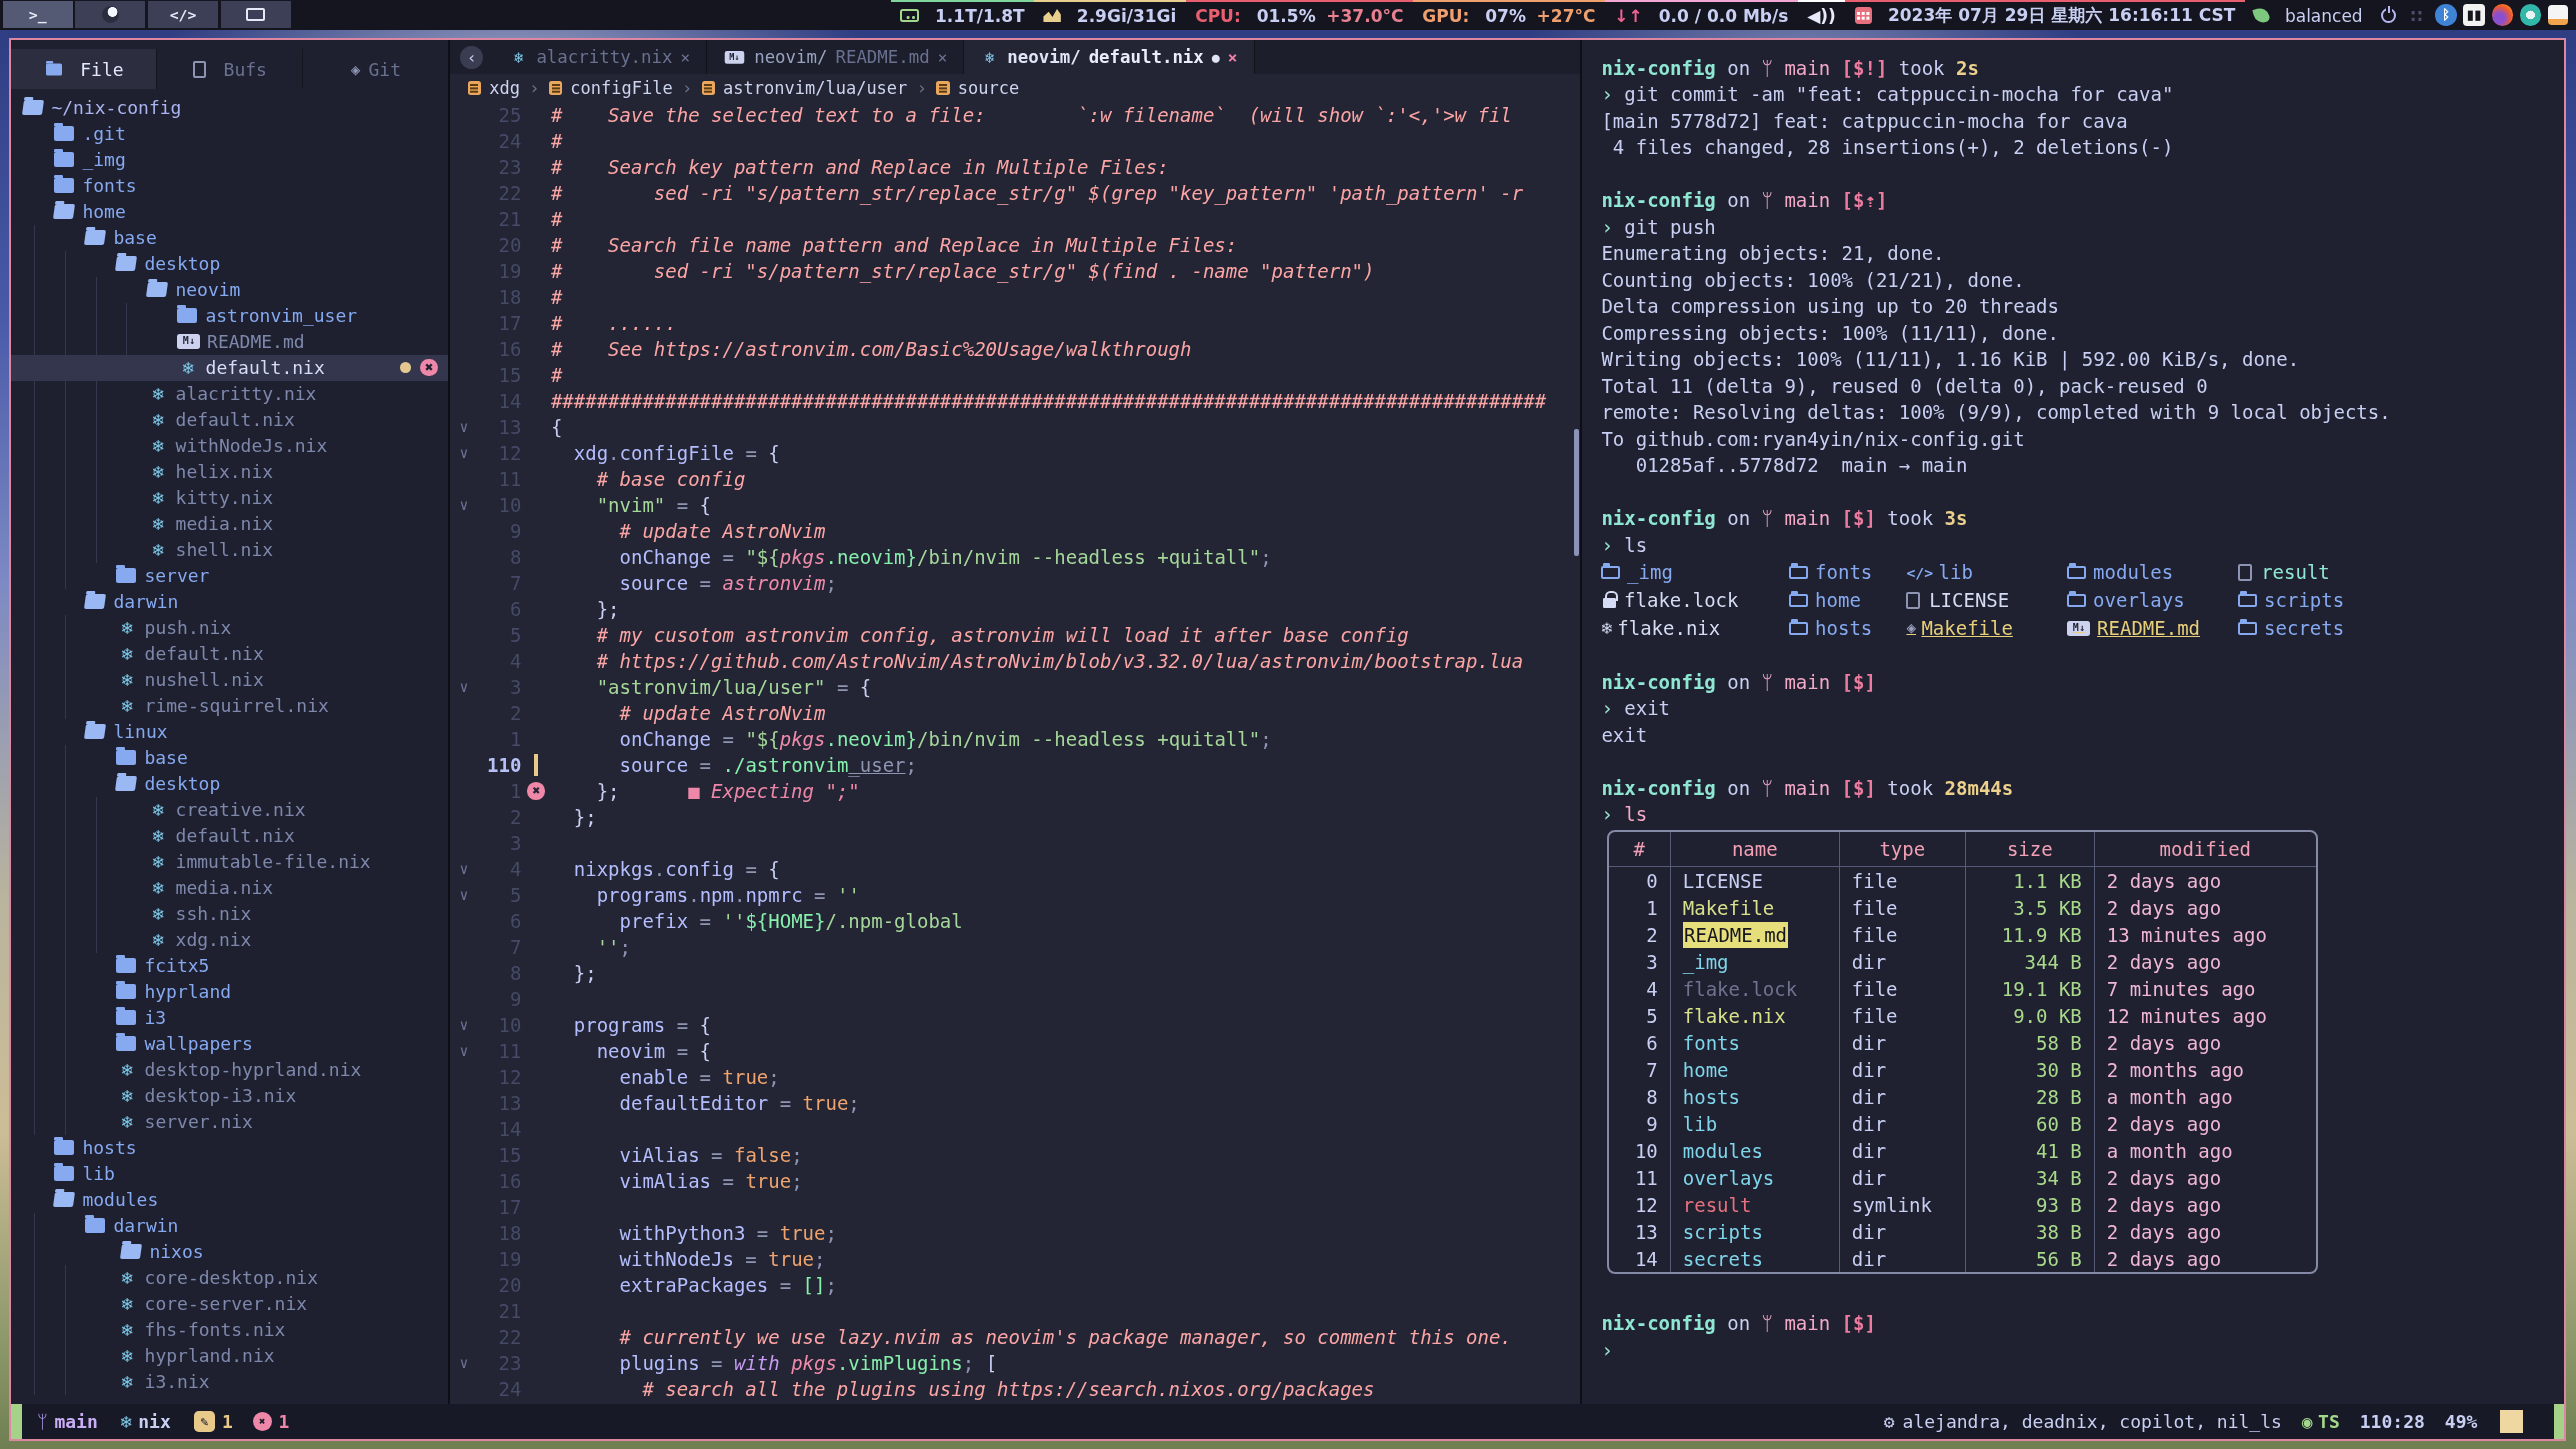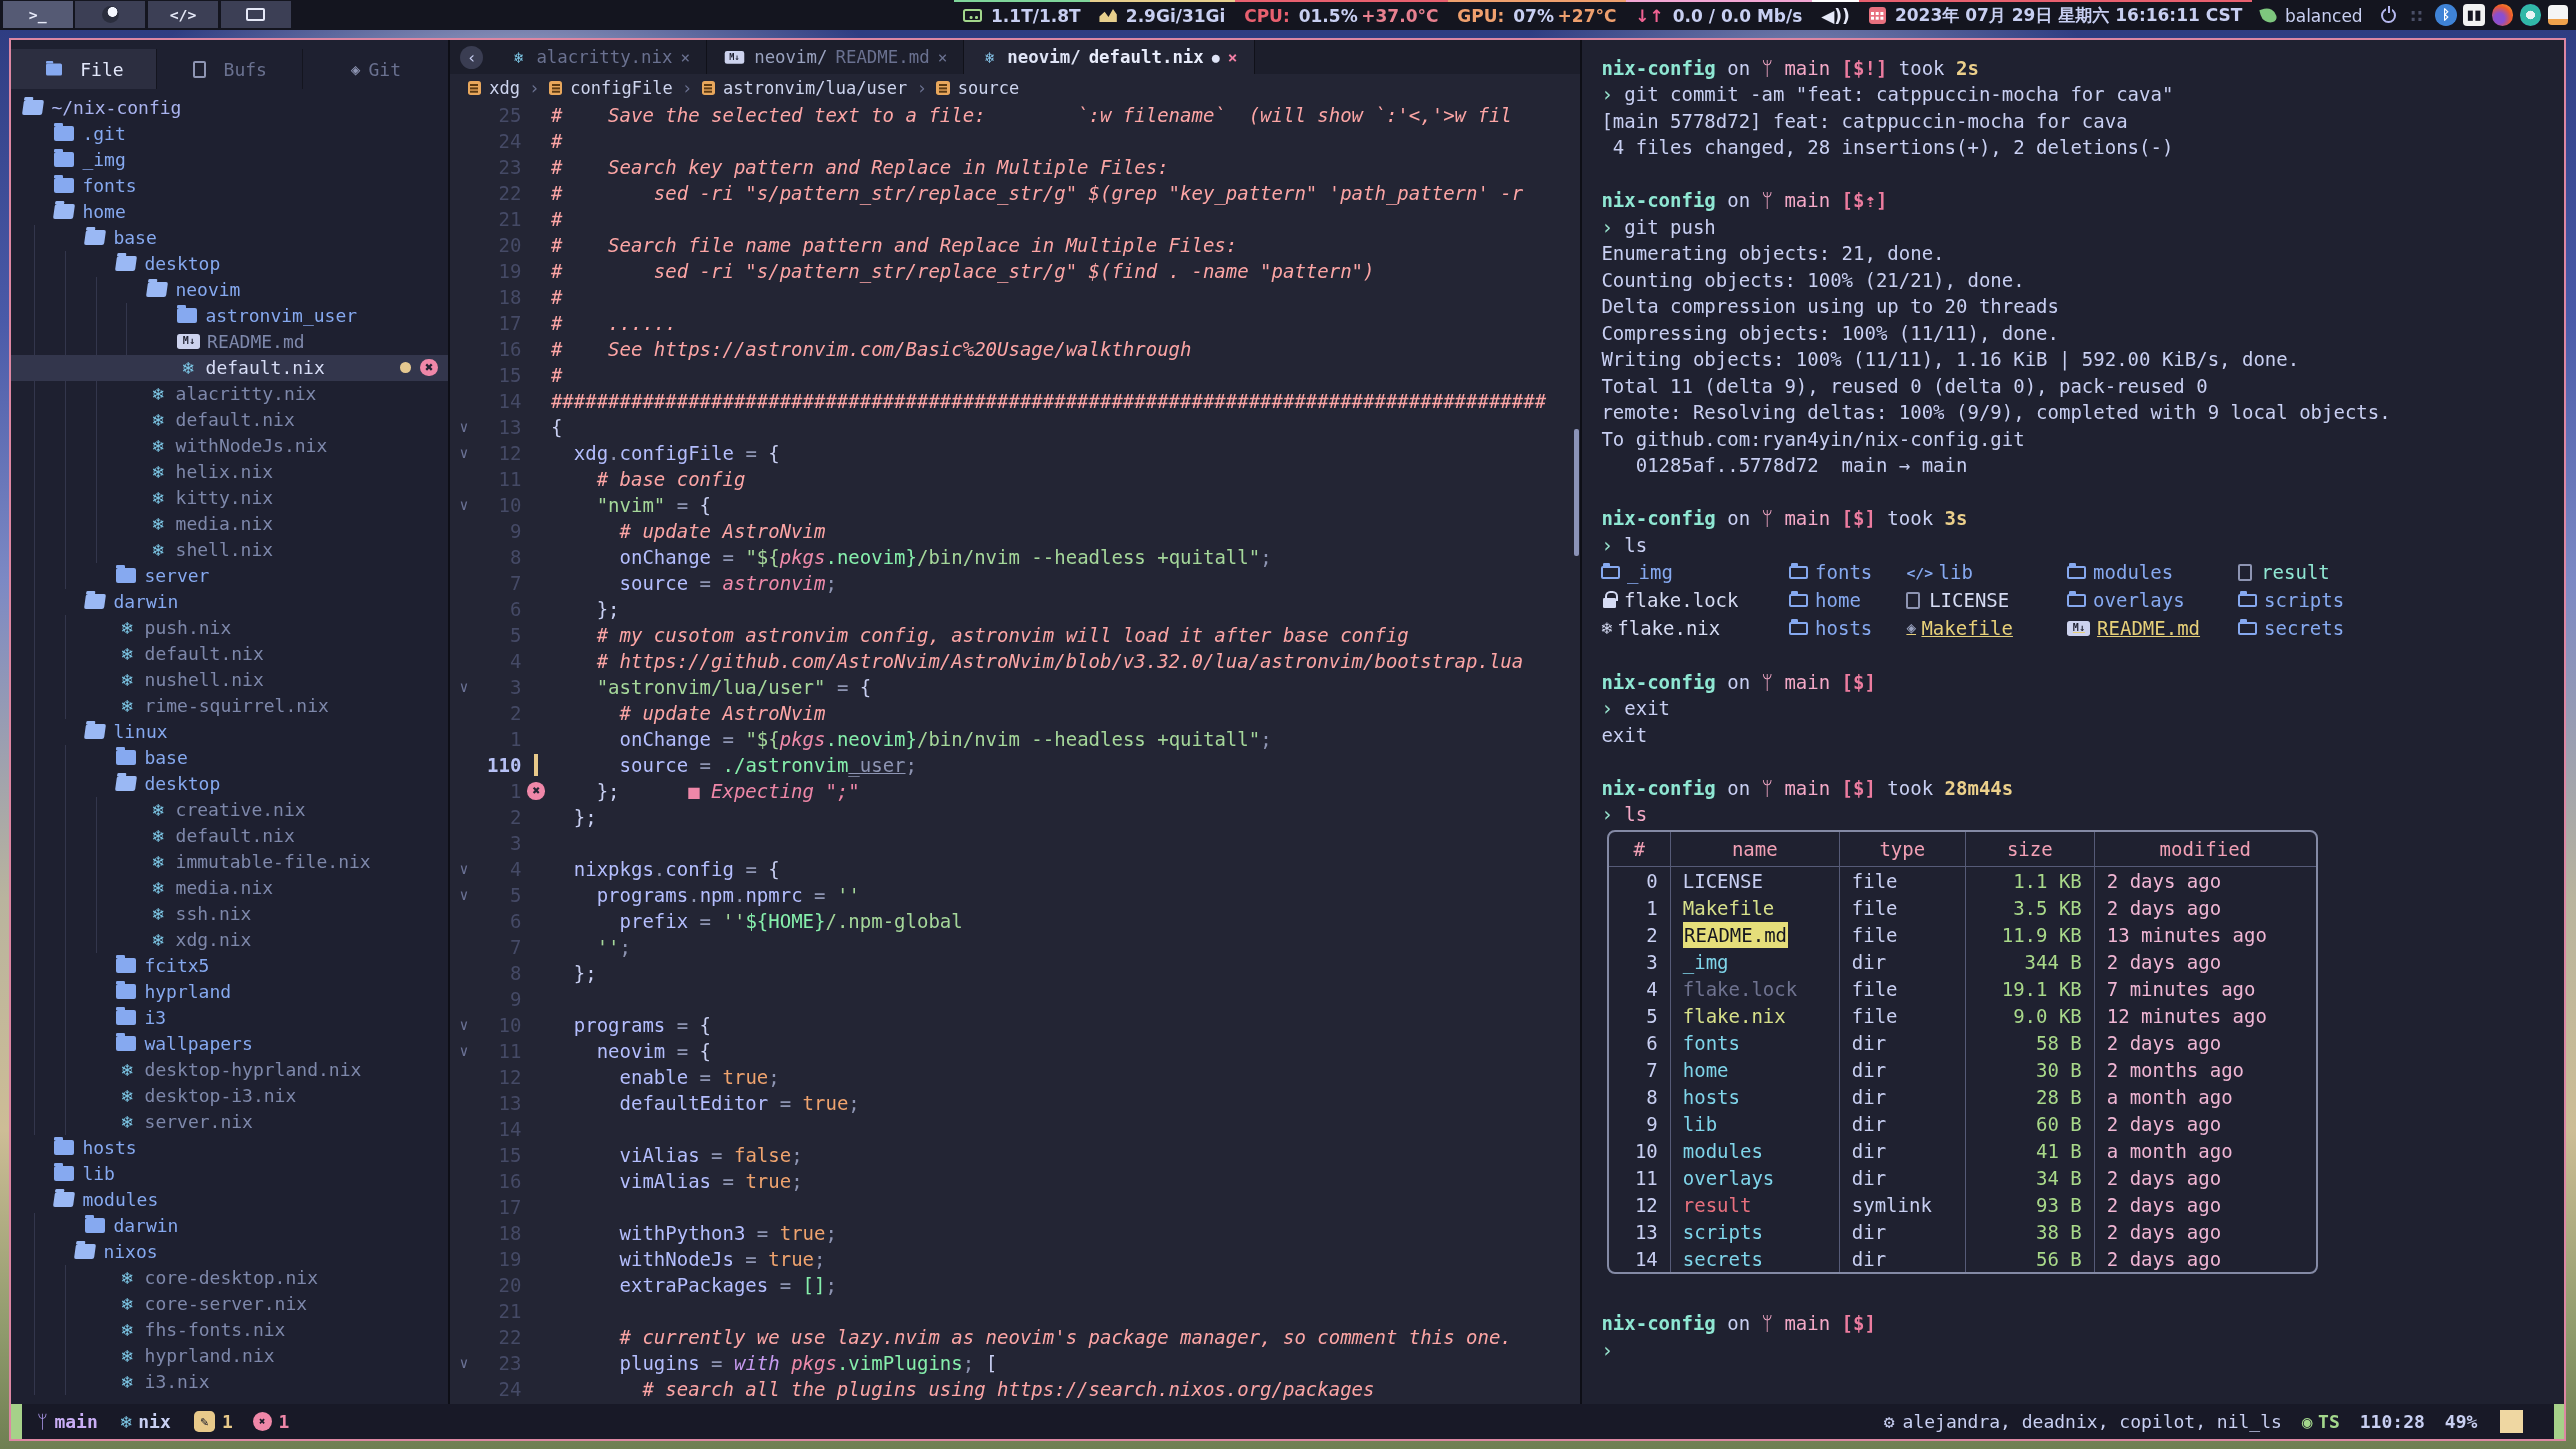--- a/index.html
+++ b/index.html
@@ -11,21 +11,21 @@
       radial-gradient(ellipse 470px 174px at 70% 4%, rgba(255,255,255,.35), transparent 60%),
       linear-gradient(180deg,#2c3a7e 0%,#4a5aa8 22%,#7c89c4 40%,#b9b49e 62%,#cdbd96 78%,#8f9a6c 92%,#6f7f52 100%);
     position:relative;color:#c8cff2;
   }
   
   .topbar{position:absolute;left:0;top:0;width:2576px;height:29.5px;background:#14151f;display:flex;align-items:stretch;z-index:5}
   .ws{display:flex;gap:2.7px;padding:1.3px 2.7px}
   .ws-btn{width:70px;background:#3c3f55;display:flex;align-items:center;justify-content:center;color:#e6e9f8;font:bold 14.8px "DejaVu Sans Mono",monospace}
   .ws-btn.active{background:#555a74}
   .stats{margin-left:auto;display:flex;align-items:stretch;gap:0;font:bold 17px "DejaVu Sans","Liberation Sans",sans-serif}
-  .stat{display:flex;align-items:center;gap:9px;padding:0 9.4px;border-top:2.7px solid transparent;white-space:nowrap}
+  .stat{display:flex;align-items:center;gap:16px;padding:0 9.4px;border-top:2.7px solid transparent;white-space:nowrap}
   .stat .lbl{font-weight:bold}
   .ic-drive{width:19px;height:13.4px;border:2px solid #a3d78c;border-radius:2.7px;position:relative}
   .ic-drive::after{content:"";position:absolute;right:2px;bottom:1.3px;width:2.7px;height:2.7px;background:#a3d78c;border-radius:50%;box-shadow:-5.4px 0 0 #a3d78c}
   .ic-chart{width:17.4px;height:13.4px;background:#e7cf8d;clip-path:polygon(0 100%,0 55%,30% 20%,52% 60%,78% 0,100% 40%,100% 100%)}
   .ic-cal{width:17.4px;height:17.4px;background:#e8707e;border-radius:3.4px;position:relative}
   .ic-cal::after{content:"";position:absolute;left:2.7px;top:5.4px;width:2.7px;height:2.7px;background:#fff;box-shadow:4.7px 0 0 #fff,9.4px 0 0 #fff,0 4.7px 0 #fff,4.7px 4.7px 0 #fff,9.4px 4.7px 0 #fff}
   .ic-leaf{width:14.8px;height:14.8px;background:#7ec77e;border-radius:0 80% 40% 80%;transform:rotate(-15deg)}
   .ic-pwr{width:14.8px;height:14.8px;border:2px solid #b6b9f0;border-radius:50%;position:relative}
   .ic-pwr::after{content:"";position:absolute;left:4.7px;top:-4.7px;width:2px;height:7.4px;background:#b6b9f0;box-shadow:0 0 0 2px #14151f}
   .ic-vol{color:#e6e9f8;font-weight:bold}
@@ -407,21 +407,21 @@
             <span class="t-dir">lib</span>
           </div>
           <div class="tree-row" style="padding-left: 43px;">
             <span class="ic ic-folder-open"></span>
             <span class="t-dir">modules</span>
           </div>
           <div class="tree-row" style="padding-left: 74px; background-image: linear-gradient(rgb(51, 54, 76), rgb(51, 54, 76)); background-repeat: no-repeat; background-size: 1.3px 100%; background-position: 23px 0px;">
             <span class="ic ic-folder"></span>
             <span class="t-dir">darwin</span>
           </div>
-          <div class="tree-row" style="padding-left: 64px; background-image: linear-gradient(rgb(51, 54, 76), rgb(51, 54, 76)); background-repeat: no-repeat; background-size: 1.3px 100%; background-position: 23px 0px;">
+          <div class="tree-row" style="padding-left: 110px; background-image: linear-gradient(rgb(51, 54, 76), rgb(51, 54, 76)); background-repeat: no-repeat; background-size: 1.3px 100%; background-position: 23px 0px;">
             <span class="ic ic-folder-open"></span>
             <span class="t-dir">nixos</span>
           </div>
           <div class="tree-row" style="padding-left: 105px; background-image: linear-gradient(rgb(51, 54, 76), rgb(51, 54, 76)), linear-gradient(rgb(51, 54, 76), rgb(51, 54, 76)); background-repeat: no-repeat; background-size: 1.3px 100%, 1.3px 100%; background-position: 23px 0px, 54px 0px;">
             <span class="ic ic-nix">❄</span>
             <span class="t-file">core-desktop.nix</span>
           </div>
           <div class="tree-row" style="padding-left: 105px; background-image: linear-gradient(rgb(51, 54, 76), rgb(51, 54, 76)), linear-gradient(rgb(51, 54, 76), rgb(51, 54, 76)); background-repeat: no-repeat; background-size: 1.3px 100%, 1.3px 100%; background-position: 23px 0px, 54px 0px;">
             <span class="ic ic-nix">❄</span>
             <span class="t-file">core-server.nix</span>

